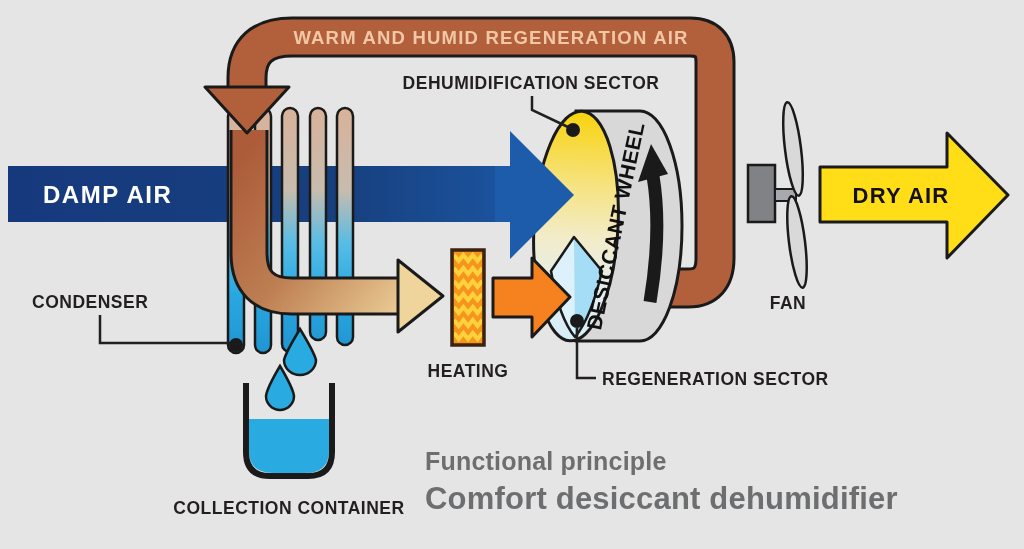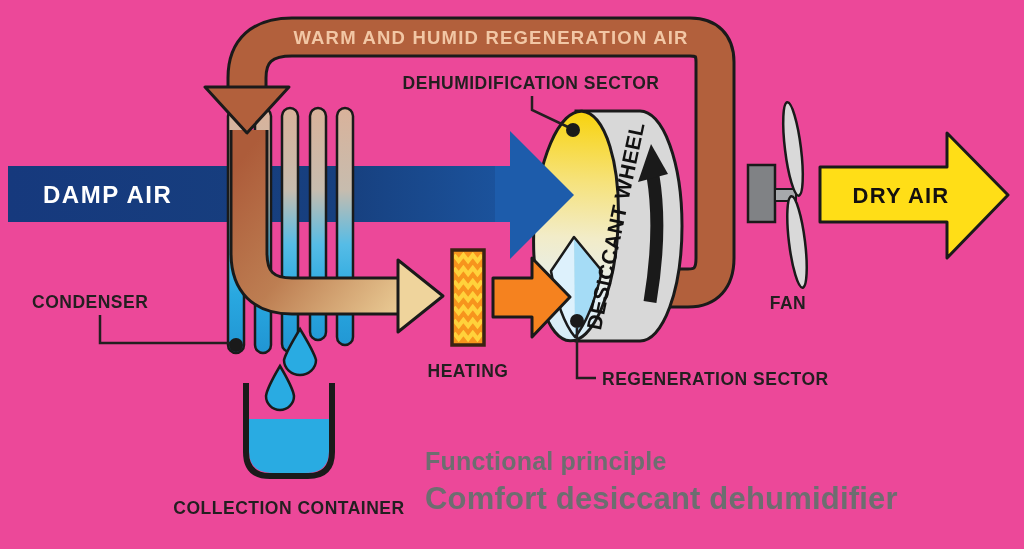--- a/index.html
+++ b/index.html
@@ -1,16 +1,16 @@
 <!DOCTYPE html>
 <html><head>
 <meta charset="utf-8">
 <style>
   html,body{margin:0;padding:0;background:#ffffff;}
-  .stage{width:1024px;height:549px;position:relative;background:#ec4899;font-family:"Liberation Sans",sans-serif;}
+  .stage{width:1024px;height:549px;position:relative;background:#e5e5e5;font-family:"Liberation Sans",sans-serif;}
   svg text{font-family:"Liberation Sans",sans-serif;}
   .cap{font-size:17.5px;font-weight:bold;fill:#231f20;letter-spacing:0.5px;}
   .pipe-text{font-size:18.5px;font-weight:bold;letter-spacing:1.2px;}
   .arrow-text-light{font-size:24px;font-weight:bold;fill:#ffffff;letter-spacing:1.5px;}
   .arrow-text-dark{font-size:22px;font-weight:bold;fill:#14100f;letter-spacing:1.2px;}
   .wheel-text{font-size:21px;font-weight:bold;fill:#111111;letter-spacing:0.5px;}
   .title-small{font-size:25px;font-weight:bold;letter-spacing:0.2px;}
   .title-large{font-size:31px;font-weight:bold;letter-spacing:0.2px;}
 </style>
 </head>

